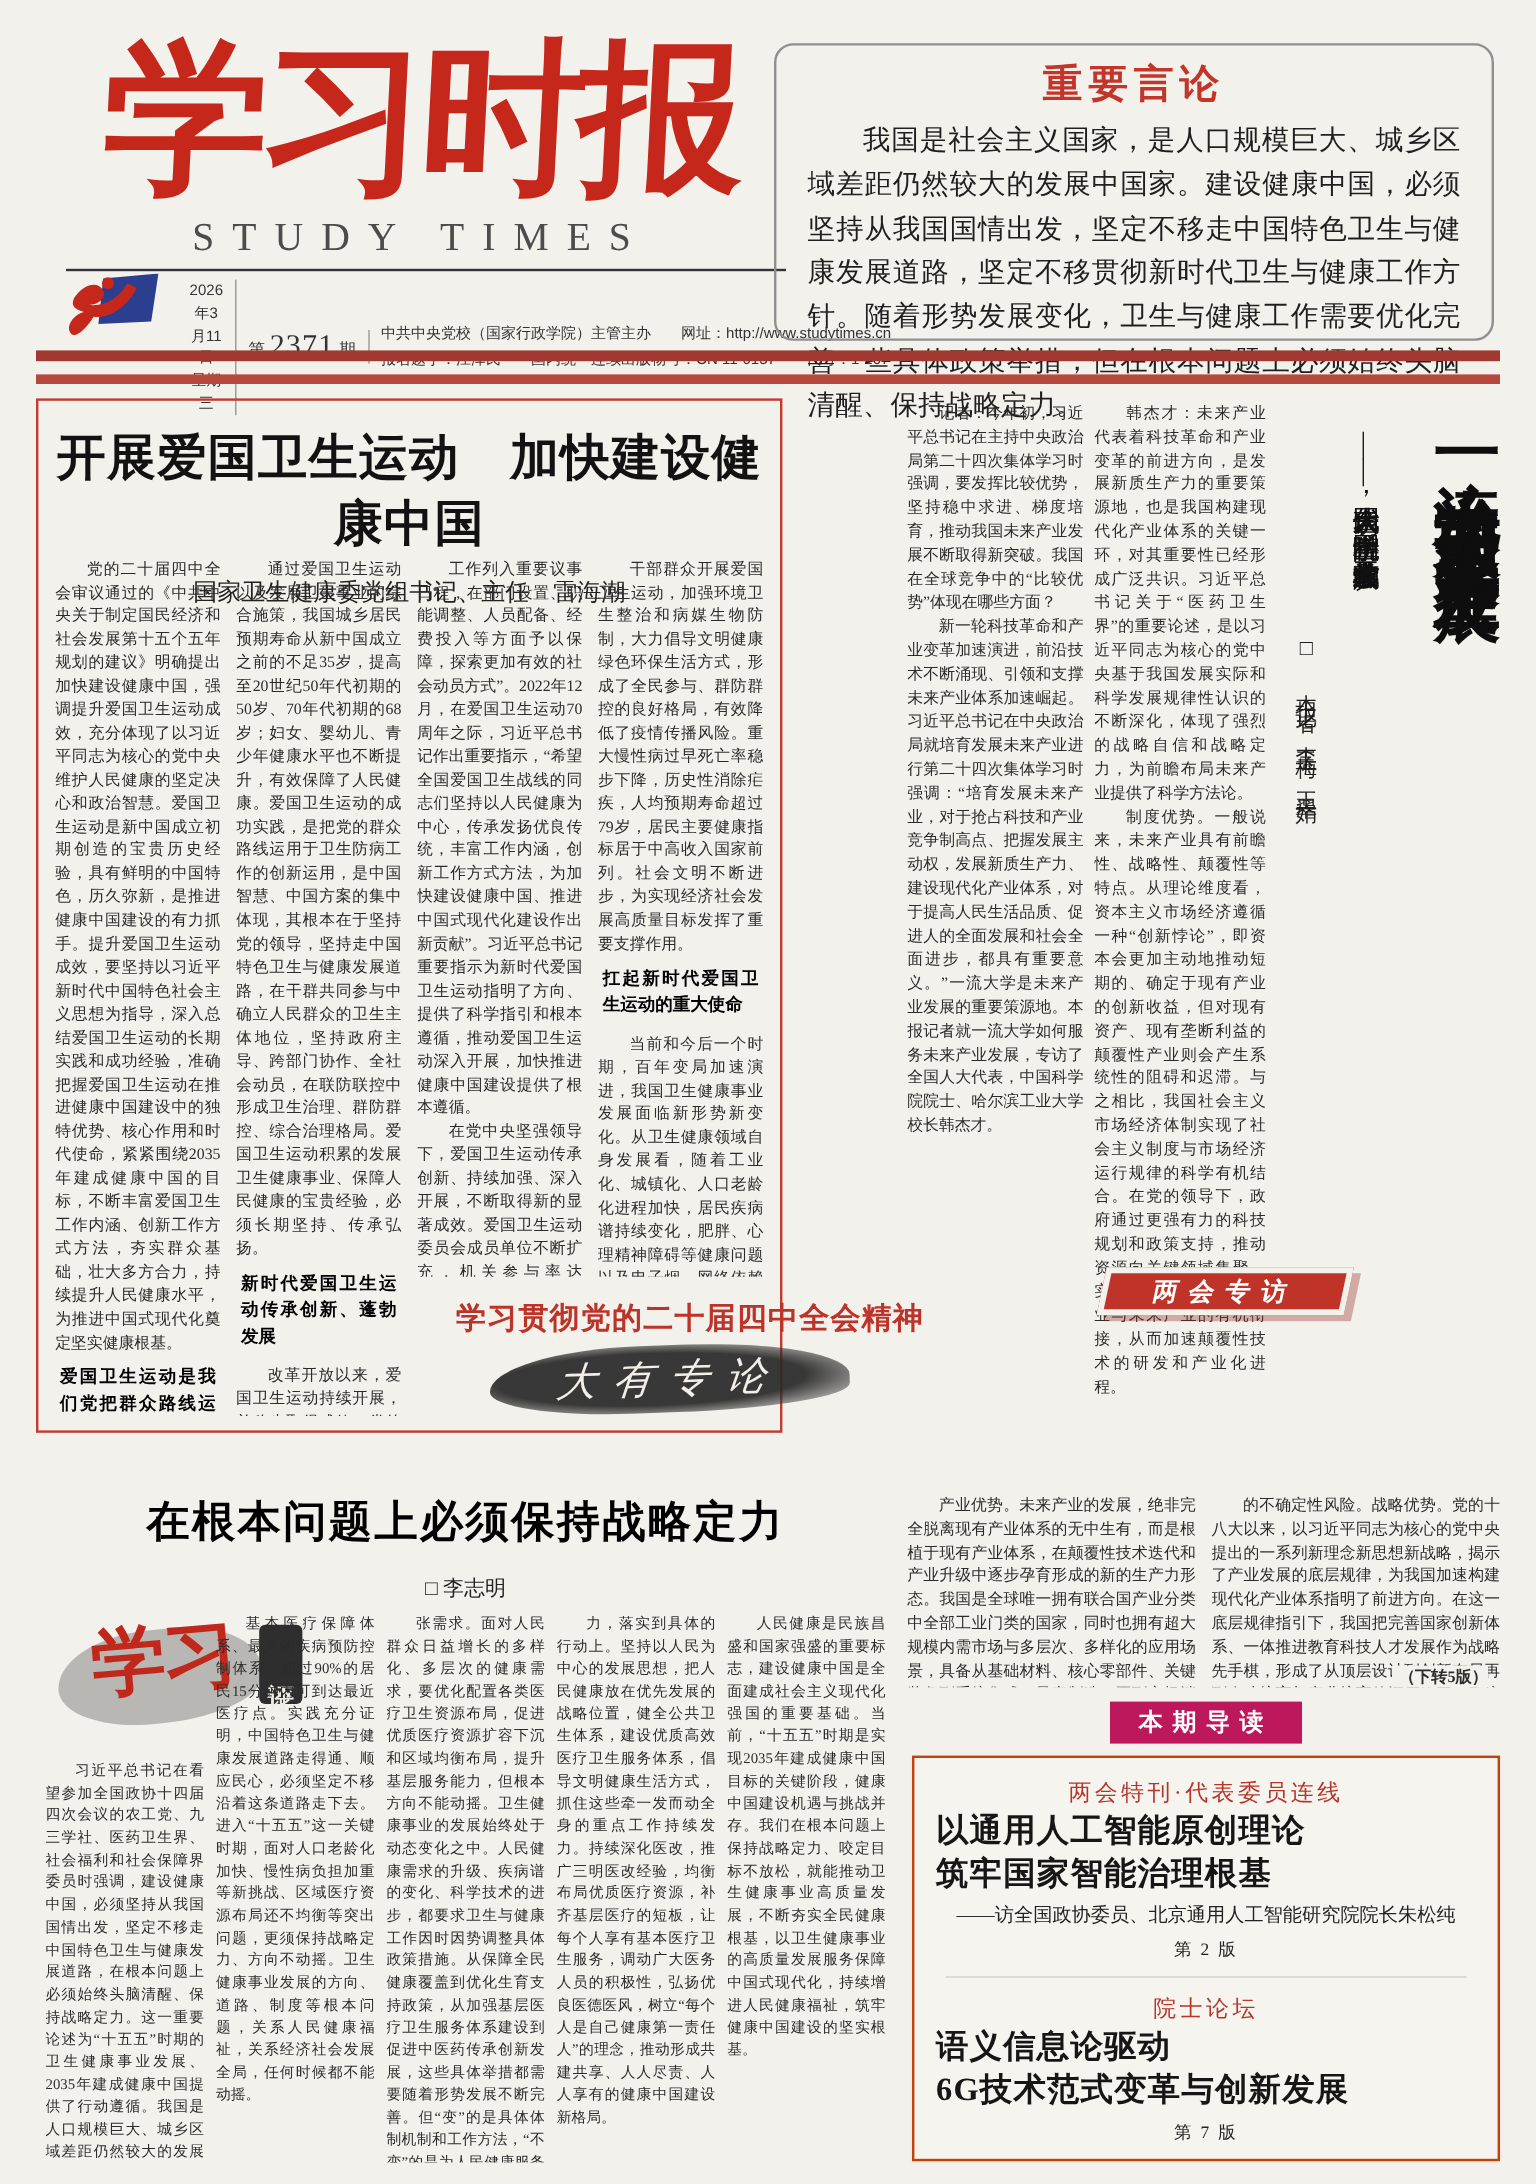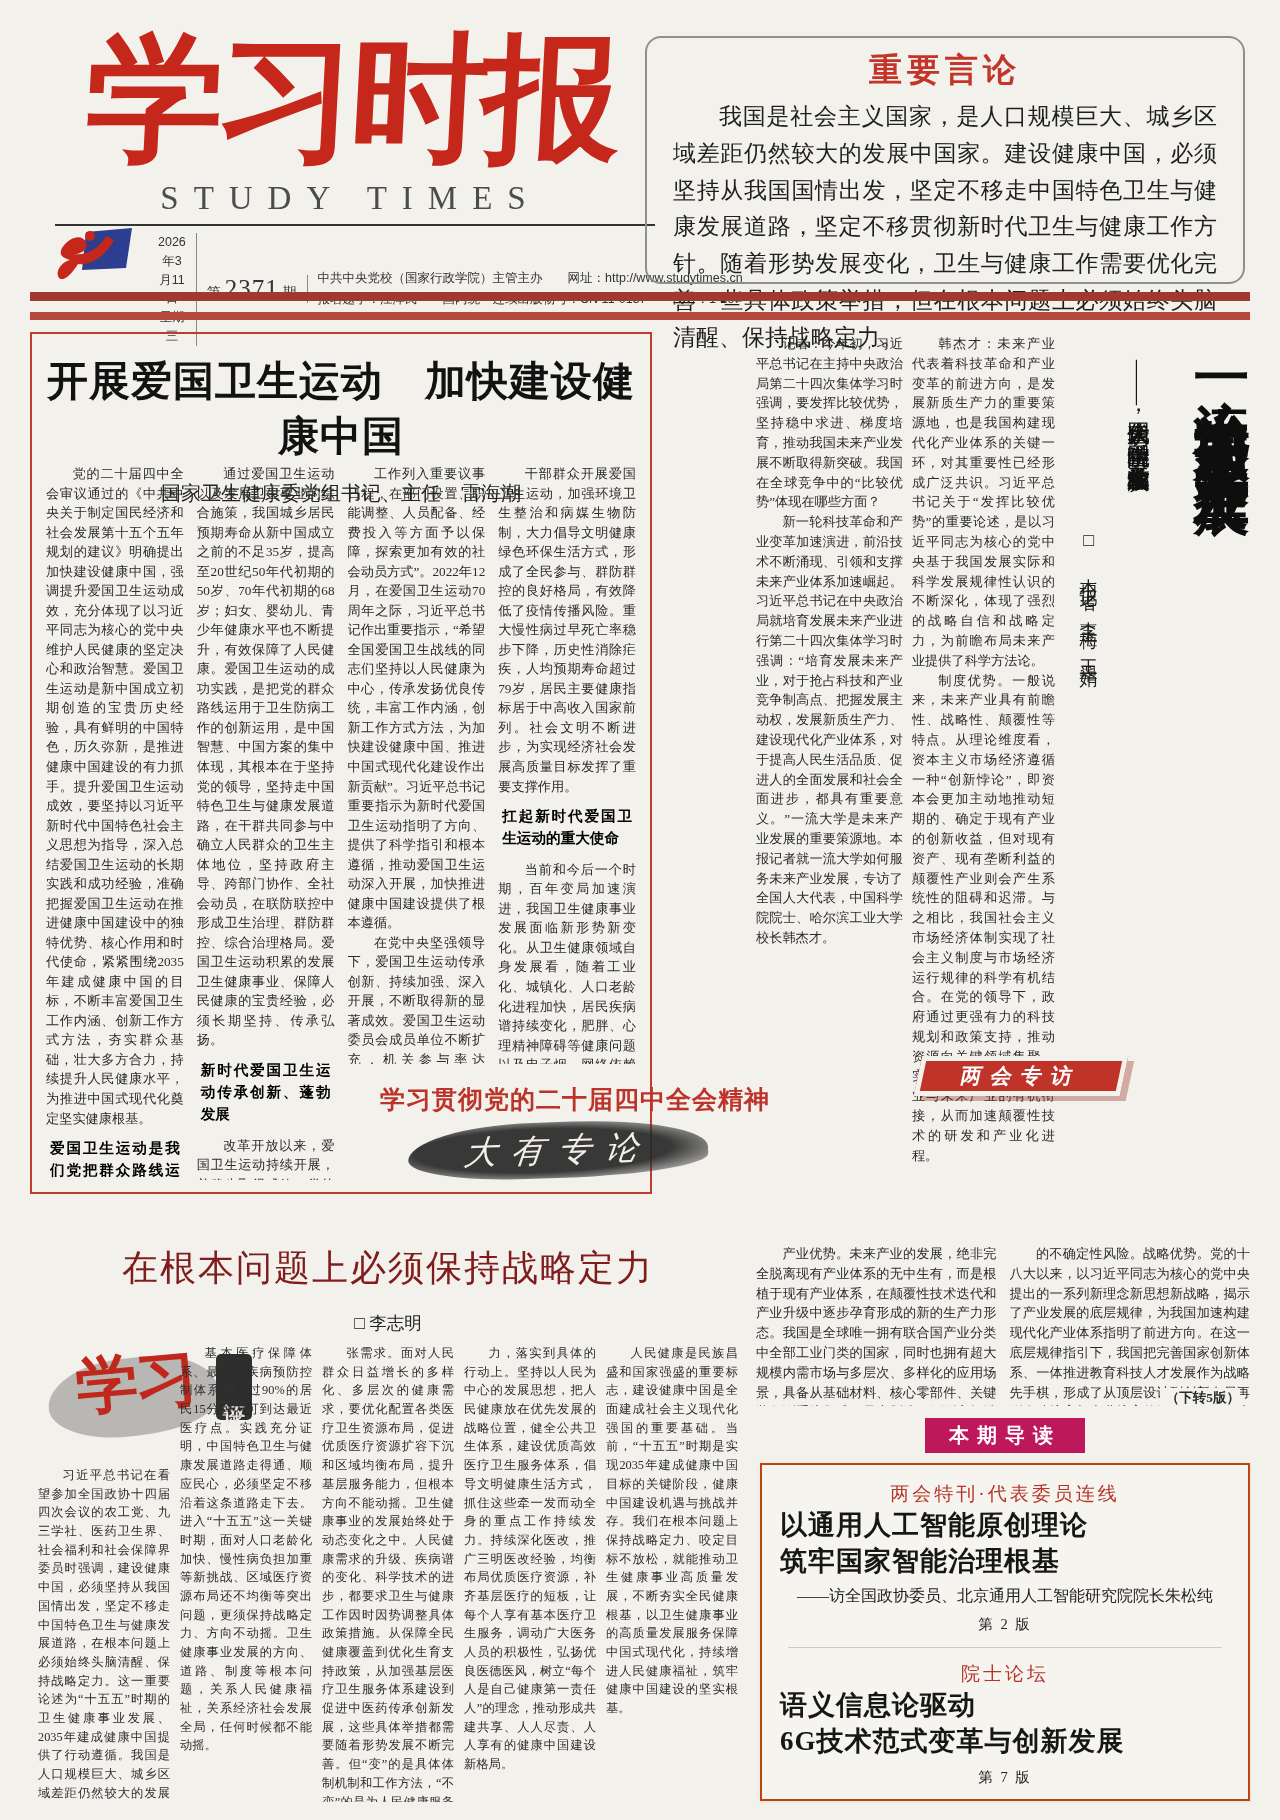--- a/index.html
+++ b/index.html
@@ -89,21 +89,21 @@
     letter-spacing:8px; padding:4px 24px; font-family:"Liberation Sans","DejaVu Sans",sans-serif; }
   .guide-inner { margin-top:10px; border:2px solid #c2410c; background:#f6f4ef; padding:16px 18px 12px;
     box-shadow:0 1px 3px rgba(0,0,0,.08); }
   .guide-cat { text-align:center; color:#b5352a; font-size:19px; letter-spacing:3px; }
   .guide-title { font-size:27px; font-weight:900; color:#161616; line-height:1.35; letter-spacing:1px; }
   .guide-sub { text-align:center; font-size:16px; color:#222; margin-top:6px; }
   .guide-page { text-align:center; font-size:14.5px; color:#222; margin-top:8px; letter-spacing:2px; }
   .guide-divider { border-top:1px solid #cfcbc1; margin:13px 8px; }
   
   .cm { position:absolute; left:30px; top:1214px; width:716px; height:598px; }
-  .cm-headline { text-align:center; font-size:36px; font-weight:400; color:#7f1d1d; letter-spacing:2px; margin-top:30px; }
+  .cm-headline { text-align:center; font-size:36px; font-weight:700; color:#000000; letter-spacing:2px; margin-top:30px; }
   .cm-byline { text-align:center; font-size:17.5px; margin-top:18px; color:#222; }
   .cm-stamp { position:absolute; left:18px; top:118px; width:220px; height:118px; }
   .cm-stamp-blob { position:absolute; left:0px; top:26px; width:170px; height:78px; background:#707070; opacity:.45;
     border-radius:50% 45% 55% 50%/60% 55% 45% 50%; transform:rotate(-6deg); }
   .cm-stamp-cn { position:absolute; left:28px; top:8px; font-size:62px; font-weight:900; color:#c0281c;
     transform:rotate(-5deg); letter-spacing:-2px; }
   .cm-stamp-seal { position:absolute; left:168px; top:22px; width:36px; height:66px; background:#2e2e2e;
     color:#efece5; writing-mode:vertical-rl; font-size:23px; display:flex; align-items:center; justify-content:center;
     border-radius:5px; letter-spacing:2px; }
   .cm-cols { position:absolute; left:8px; right:8px; top:130px; height:458px; display:flex; gap:10px; }
@@ -183,21 +183,21 @@
       </div>
     </div>
   </div>
 
   <div class="iv-top">
     <div class="iv-col iv-colA">
       <p>记者：今年初，习近平总书记在主持中央政治局第二十四次集体学习时强调，要发挥比较优势，坚持稳中求进、梯度培育，推动我国未来产业发展不断取得新突破。我国在全球竞争中的“比较优势”体现在哪些方面？</p>
       <p>新一轮科技革命和产业变革加速演进，前沿技术不断涌现、引领和支撑未来产业体系加速崛起。习近平总书记在中央政治局就培育发展未来产业进行第二十四次集体学习时强调：“培育发展未来产业，对于抢占科技和产业竞争制高点、把握发展主动权，发展新质生产力、建设现代化产业体系，对于提高人民生活品质、促进人的全面发展和社会全面进步，都具有重要意义。”一流大学是未来产业发展的重要策源地。本报记者就一流大学如何服务未来产业发展，专访了全国人大代表，中国科学院院士、哈尔滨工业大学校长韩杰才。</p>
     </div>
     <div class="iv-col iv-colB">
-      <p>韩杰才：未来产业代表着科技革命和产业变革的前进方向，是发展新质生产力的重要策源地，也是我国构建现代化产业体系的关键一环，对其重要性已经形成广泛共识。习近平总书记关于“发挥比较优势”的重要论述，是以习近平同志为核心的党中央基于我国发展实际和科学发展规律性认识的不断深化，体现了强烈的战略自信和战略定力，为前瞻布局未来产业提供了科学方法论。</p>
+      <p>韩杰才：未来产业代表着科技革命和产业变革的前进方向，是发展新质生产力的重要策源地，也是我国构建现代化产业体系的关键一环，对其重要性已经形成广泛共识。习近平总书记关于“医药卫生界”的重要论述，是以习近平同志为核心的党中央基于我国发展实际和科学发展规律性认识的不断深化，体现了强烈的战略自信和战略定力，为前瞻布局未来产业提供了科学方法论。</p>
       <p>制度优势。一般说来，未来产业具有前瞻性、战略性、颠覆性等特点。从理论维度看，资本主义市场经济遵循一种“创新悖论”，即资本会更加主动地推动短期的、确定于现有产业的创新收益，但对现有资产、现有垄断利益的颠覆性产业则会产生系统性的阻碍和迟滞。与之相比，我国社会主义市场经济体制实现了社会主义制度与市场经济运行规律的科学有机结合。在党的领导下，政府通过更强有力的科技规划和政策支持，推动资源向关键领域集聚，实现传统产业、新兴产业与未来产业的有机衔接，从而加速颠覆性技术的研发和产业化进程。</p>
     </div>
     <div class="iv-byline">□ 本报记者　李玉梅　王翠娟</div>
     <div class="iv-subtitle">——访全国人大代表，中国科学院院士、哈尔滨工业大学校长韩杰才</div>
     <div class="iv-headline">一流大学如何服务未来产业发展</div>
   </div>
   <div class="iv-badge">两会专访</div>
 
   <div class="iv-cont">
     <div class="iv-col">

